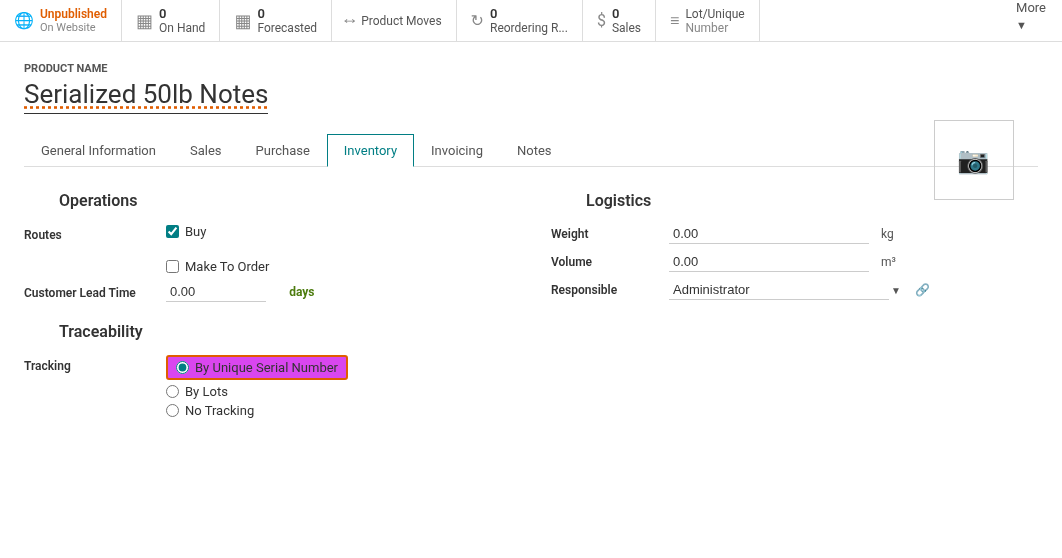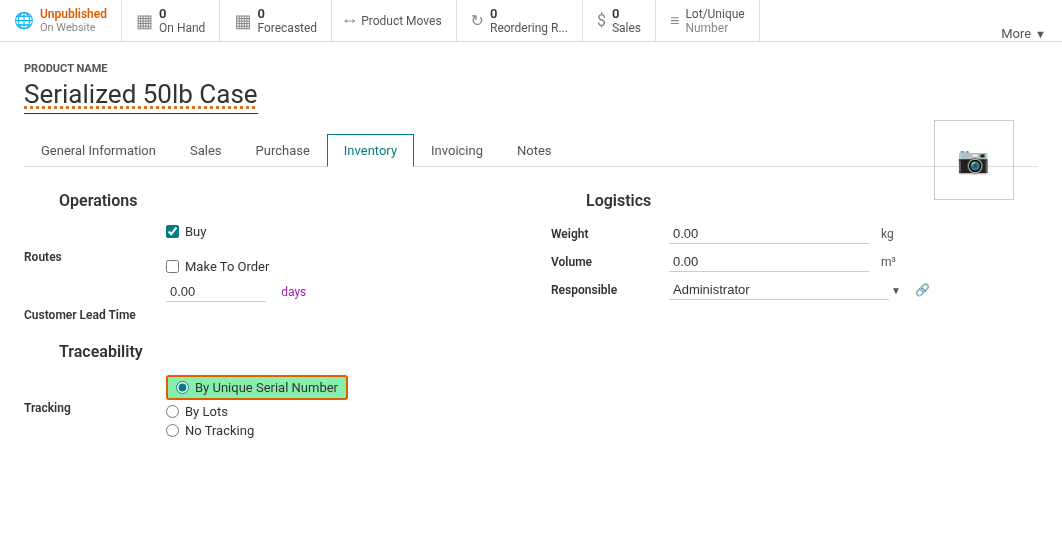--- a/index.html
+++ b/index.html
@@ -25,26 +25,27 @@
       white-space: nowrap;
     }
     .top-bar-item .icon { color: #888; font-size: 16px; }
     .top-bar-item .count { font-weight: 600; color: #333; font-size: 13px; }
     .top-bar-item .label { color: #555; font-size: 12px; }
     .top-bar-item.unpublished { color: #e05d00; }
     .top-bar-item.unpublished .icon { color: #e05d00; }
     .top-bar-more {
       margin-left: auto;
       display: flex;
-      align-items: flex-end;
+      align-items: flex-start;
       padding: 0 16px;
       cursor: pointer;
       gap: 4px;
       font-size: 13px;
       color: #555;
+      flex-direction: column;
     }
 
     
     .main {
       padding: 20px 24px;
       max-width: 1062px;
     }
 
     .product-name-label {
       font-size: 11px;
@@ -144,21 +145,20 @@
       align-items: flex-start;
       margin-bottom: 8px;
       gap: 12px;
     }
     .field-label {
       min-width: 130px;
       font-weight: 600;
       font-size: 12px;
       color: #333;
       padding-top: 4px;
-      margin-top: 22px;
     }
     .field-value {
       flex: 1;
       font-size: 13px;
     }
     .field-value .radio-options {
       display: flex;
       flex-direction: column;
       gap: 4px;
     }
@@ -173,22 +173,23 @@
       border: none;
       border-bottom: 1px solid #ccc;
       padding: 2px 4px;
       font-size: 13px;
       width: 100px;
       outline: none;
       color: #333;
     }
     .input-unit {
       font-size: 12px;
-      color: #a21caf;
-      margin-left: 12px;
+      color: #4d7c0f;
+      margin-left: 20px;
+      font-weight: bold;
     }
 
     .logistics-field-row {
       display: flex;
       align-items: center;
       margin-bottom: 8px;
       gap: 8px;
     }
     .logistics-label {
       min-width: 110px;
@@ -243,21 +244,21 @@
       margin-top: 20px;
     }
 
     .tracking-highlighted {
       border: 2px solid #e05d00;
       border-radius: 3px;
       padding: 3px 8px;
       display: inline-flex;
       align-items: center;
       gap: 6px;
-      background: #86efac;
+      background: #d946ef;
     }
 
     
     input[type="radio"] {
       accent-color: #017e84;
       cursor: pointer;
     }
     input[type="checkbox"] {
       accent-color: #017e84;
       cursor: pointer;
@@ -335,21 +336,21 @@
 <div class="main">
   <div class="header-area">
 
     <div class="product-image">
       <span style="color:#bbb;font-size:26px;">📷</span>
     </div>
 
     <div class="product-name-label">Product Name</div>
     <div style="margin-bottom:10px;">
       <span class="product-title">
-        <span>Serialized 50lb Case</span>
+        <span>Serialized 50lb Notes</span>
       </span>
     </div>
 
   </div>
 
   <div class="tabs">
     <div class="tab">General Information</div>
     <div class="tab">Sales</div>
     <div class="tab">Purchase</div>
     <div class="tab active">Inventory</div>

